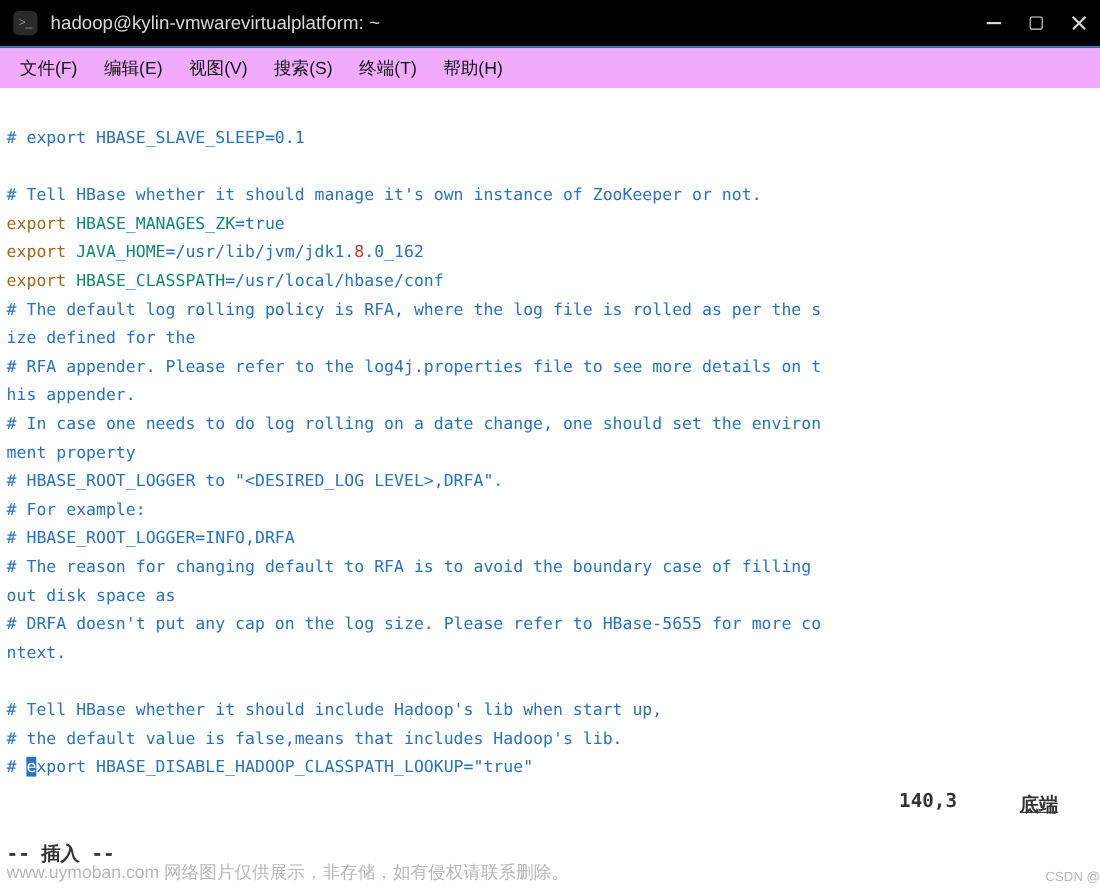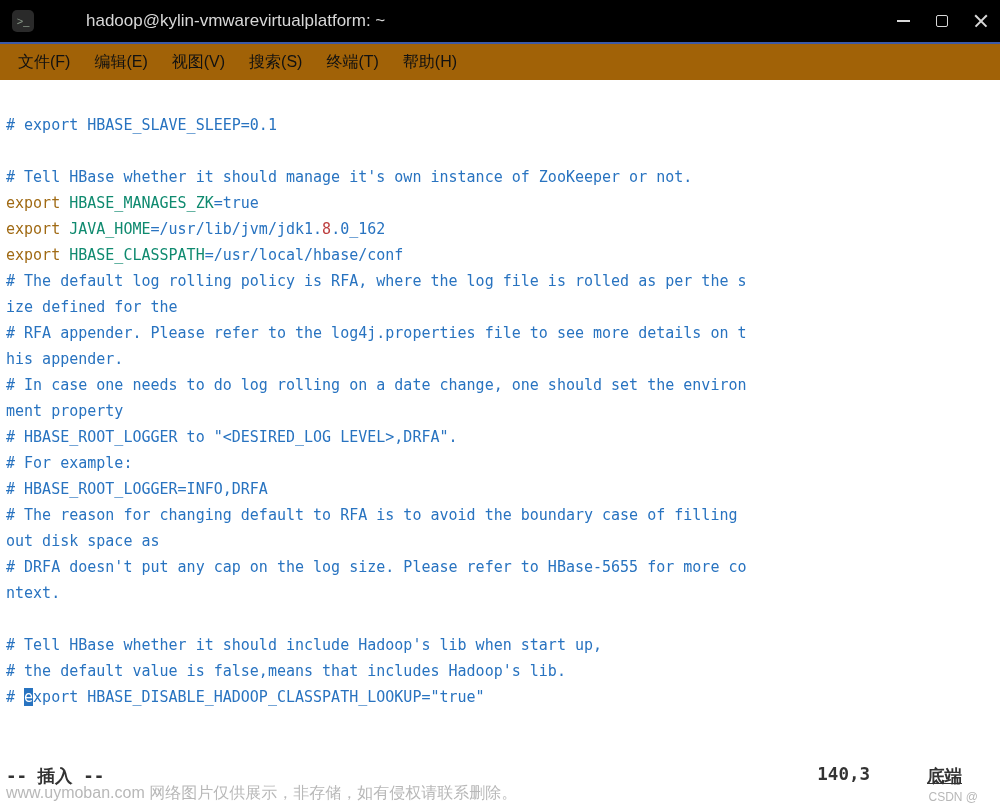--- a/index.html
+++ b/index.html
@@ -32,21 +32,20 @@
       display: flex;
       align-items: center;
       justify-content: center;
       font-size: 11px;
       color: #8a9a8a;
     }
     .window-title {
       font-size: 17px;
       color: #d8d8d8;
       flex: 1;
-      margin-left: 40px;
     }
     .window-controls {
       display: flex;
       gap: 26px;
       align-items: center;
     }
     .wc-min {
       width: 13px;
       height: 2px;
       background: #d8d8d8;
@@ -71,21 +70,21 @@
       height: 1.5px;
       background: #d8d8d8;
     }
     .wc-close::before { transform: rotate(45deg); }
     .wc-close::after { transform: rotate(-45deg); }
     .blue-line {
       height: 2px;
       background: #3b5aa8;
     }
     .menubar {
-      background: #a16207;
+      background: #f0abfc;
       height: 36px;
       display: flex;
       align-items: center;
       padding: 0 8px;
       font-size: 16px;
       color: #111;
       gap: 4px;
     }
     .menu-item {
       padding: 4px 10px;
@@ -114,36 +113,36 @@
       font-family: "DejaVu Sans Mono", "Consolas", monospace;
       font-size: 17.5px;
       position: absolute;
       bottom: 20px;
       left: 6px;
       right: 6px;
       display: flex;
       color: #333;
       font-weight: bold;
     }
-    .status-mode { flex: 0 0 auto; }
+    .status-mode { flex: 0 0 auto; margin-top: 45px; }
     .status-spacer { flex: 1; }
     .status-pos { flex: 0 0 auto; margin-right: 57px; }
     .status-bottom { flex: 0 0 auto; margin-right: 32px; text-decoration: underline; }
     .watermark {
       position: absolute;
       bottom: 4px;
       left: 6px;
       font-size: 16px;
       color: #b8b8b8;
       font-family: Arial, sans-serif;
     }
     .watermark2 {
       position: absolute;
       bottom: 4px;
-      right: 22px;
+      right: 0;
       font-size: 12px;
       color: #b8b8b8;
       font-family: Arial, sans-serif;
     }
   </style>
 </head>
 <body>
 
 <div class="titlebar">
   <div class="app-icon">&gt;_</div>

